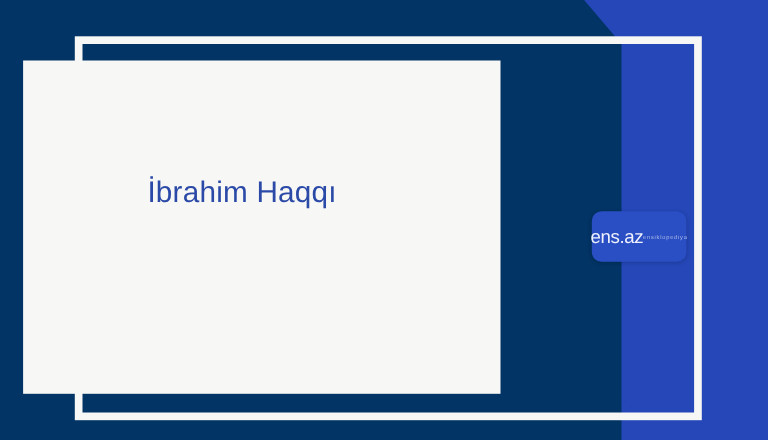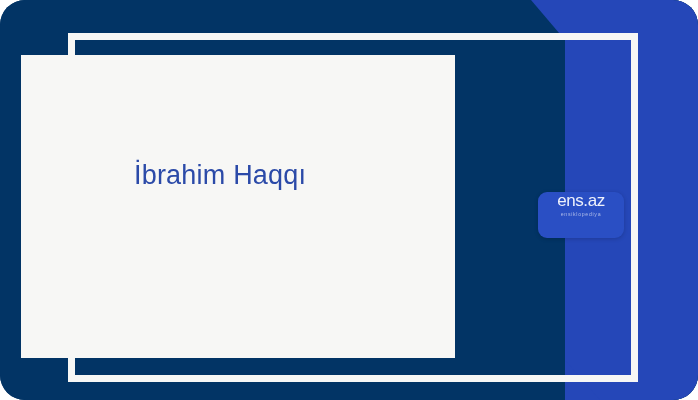--- a/index.html
+++ b/index.html
@@ -8,21 +8,20 @@
     background: #ffffff;
   }
 
   #stage {
     position: relative;
     width: 698px;
     height: 400px;
     overflow: hidden;
     font-family: "Liberation Sans", "DejaVu Sans", sans-serif;
     background: #023465;
-    border-radius: 25px;
   }
 
   
   .bg-base {
     position: absolute;
     inset: 0;
     background: #023465;
   }
 
   
@@ -123,22 +122,23 @@
   
   .logo-badge {
     position: absolute;
     left: 538px;
     top: 192px;
     width: 86px;
     height: 46px;
     background: #2a4fc4;
     border-radius: 9px;
     display: flex;
-    flex-direction: column;
+    flex-direction: row;
     align-items: center;
+    justify-content: center;
     box-shadow: 0 1px 4px rgba(0,0,0,0.18);
   }
 
   .logo-main {
     color: #eef1fb;
     font-size: 17px;
     font-weight: 400;
     letter-spacing: -0.4px;
     line-height: 1;
   }

